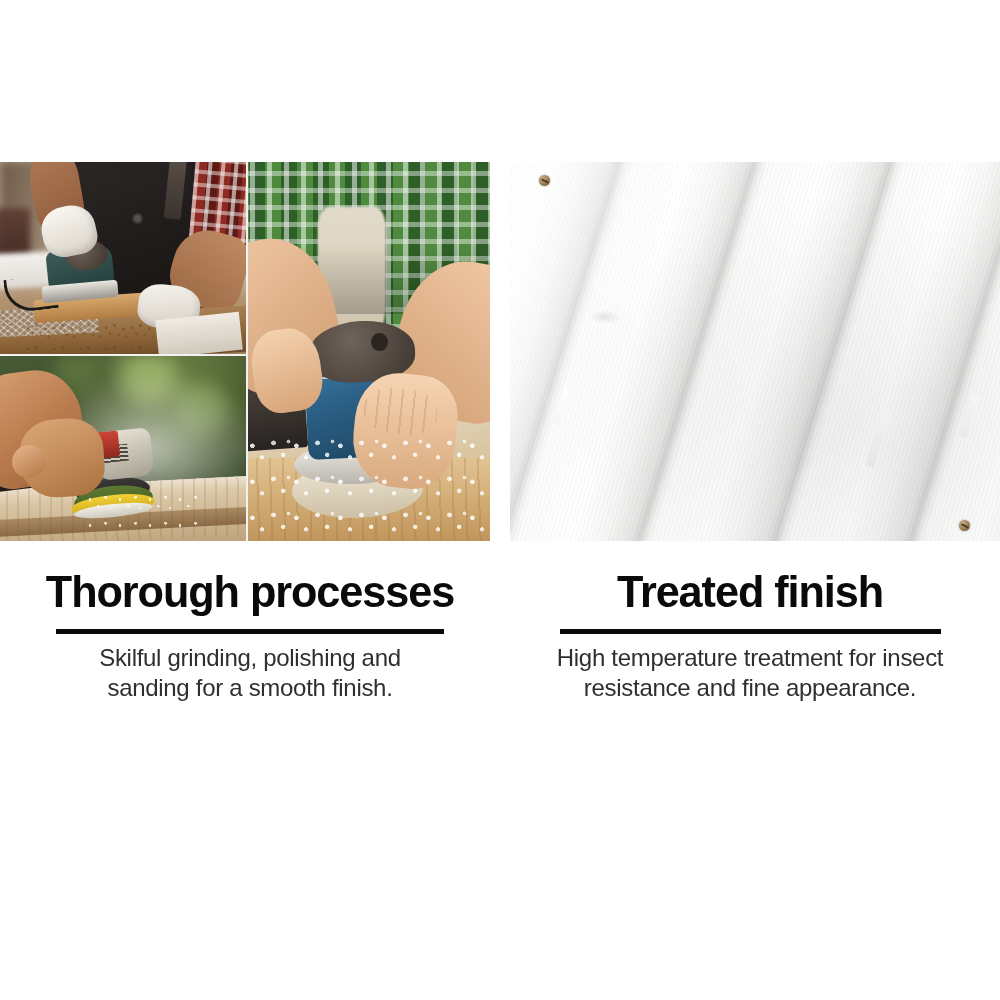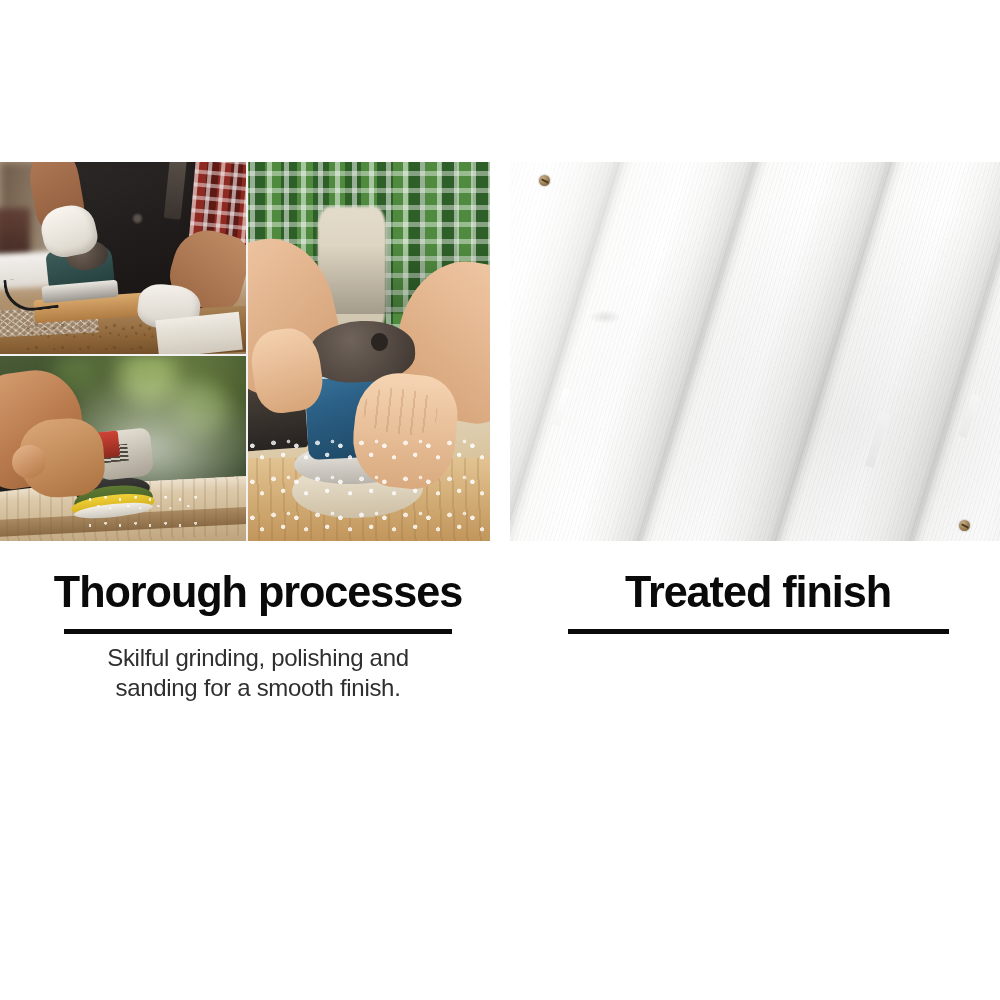--- a/index.html
+++ b/index.html
@@ -507,21 +507,21 @@
     transform: rotate(17deg);
   }
   .p4-smudge {
     left: 78px; top: 148px; width: 34px; height: 14px;
     background: radial-gradient(ellipse, rgba(170,170,165,.35), rgba(170,170,165,0) 70%);
   }
 
   
   .text-band {
     position: absolute;
-    left: 8px;
+    left: 0;
     top: 560px;
     width: 878px;
     height: 220px;
   }
   .col {
     position: absolute;
     top: 0;
     width: 500px;
     height: 220px;
     text-align: center;
@@ -668,17 +668,18 @@
 
     <div class="col col-left">
       <h2 class="headline">Thorough processes</h2>
       <div class="rule rule-left"></div>
       <p class="bodytext body-left">Skilful grinding, polishing and sanding for a smooth finish.</p>
     </div>
 
     <div class="col col-right">
       <h2 class="headline">Treated finish</h2>
       <div class="rule rule-right"></div>
+      <p class="bodytext body-right">High temperature treatment for insect resistance and fine appearance.</p>
     </div>
 
   </div>
 
 </div>
 
 </body></html>

